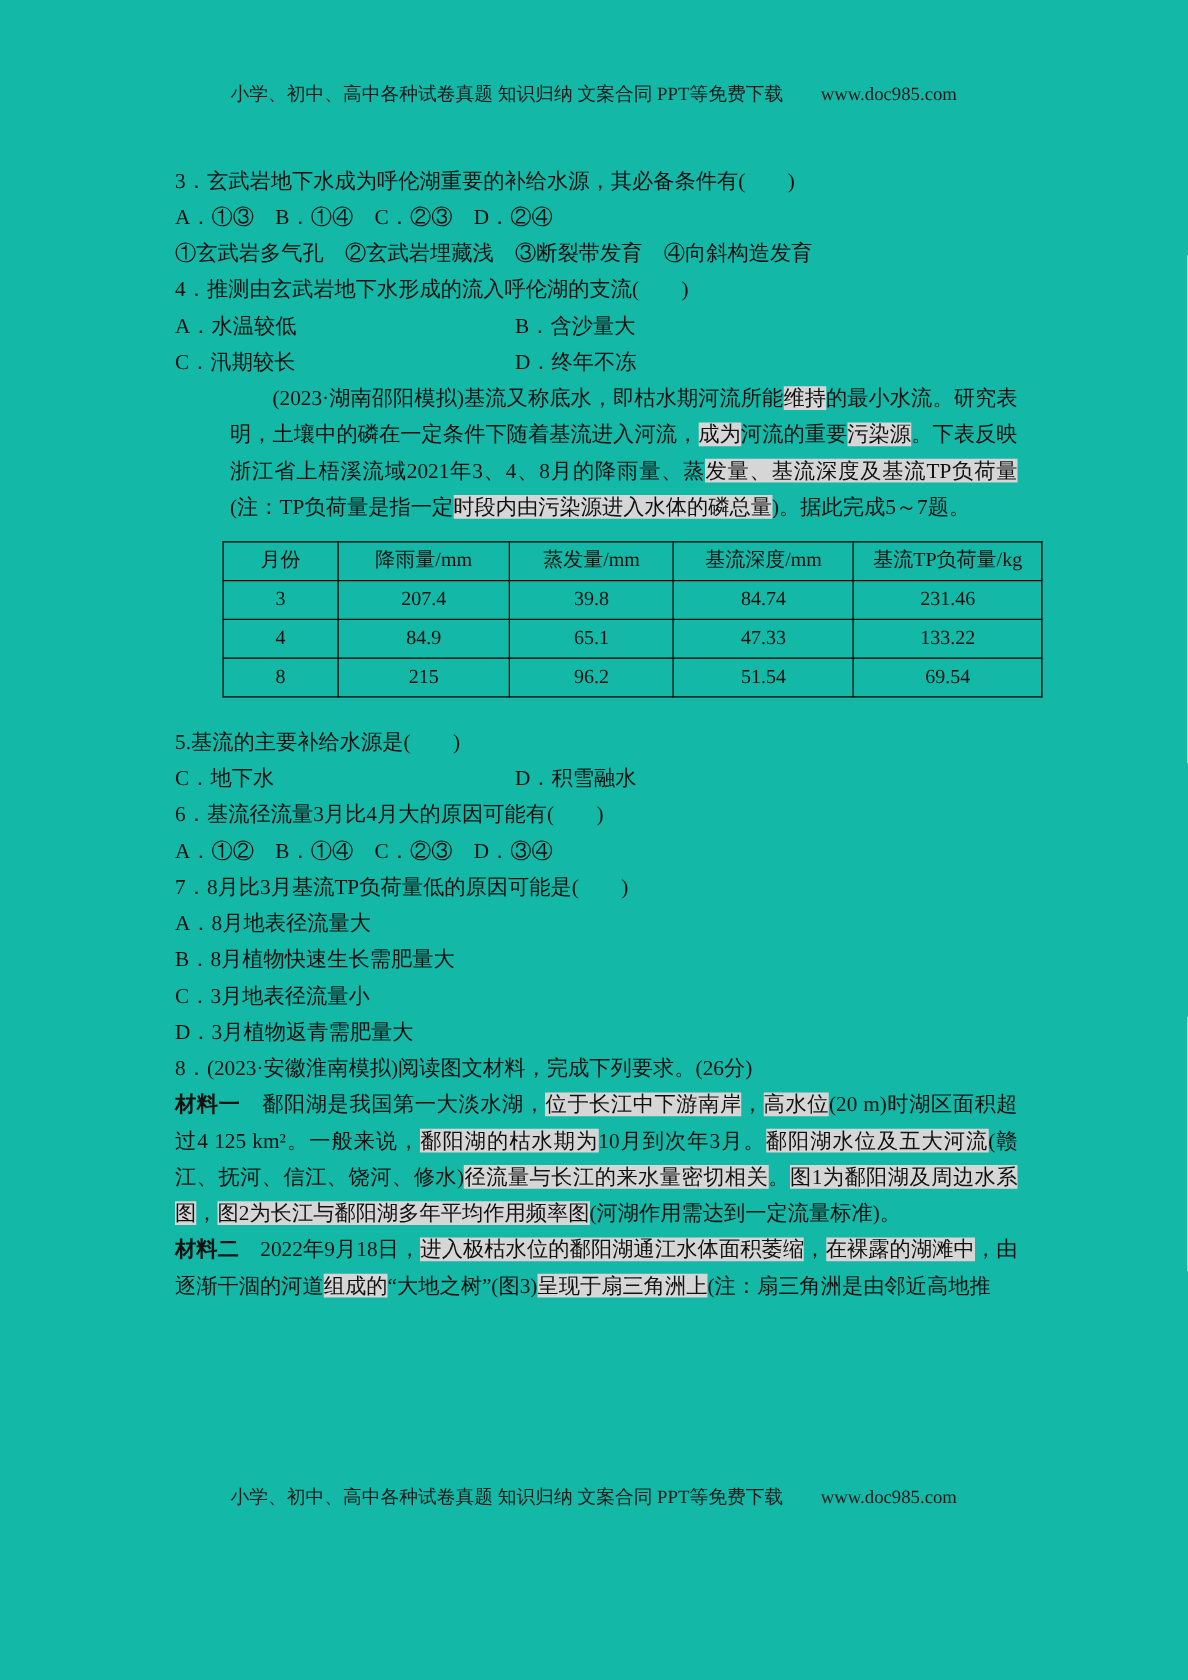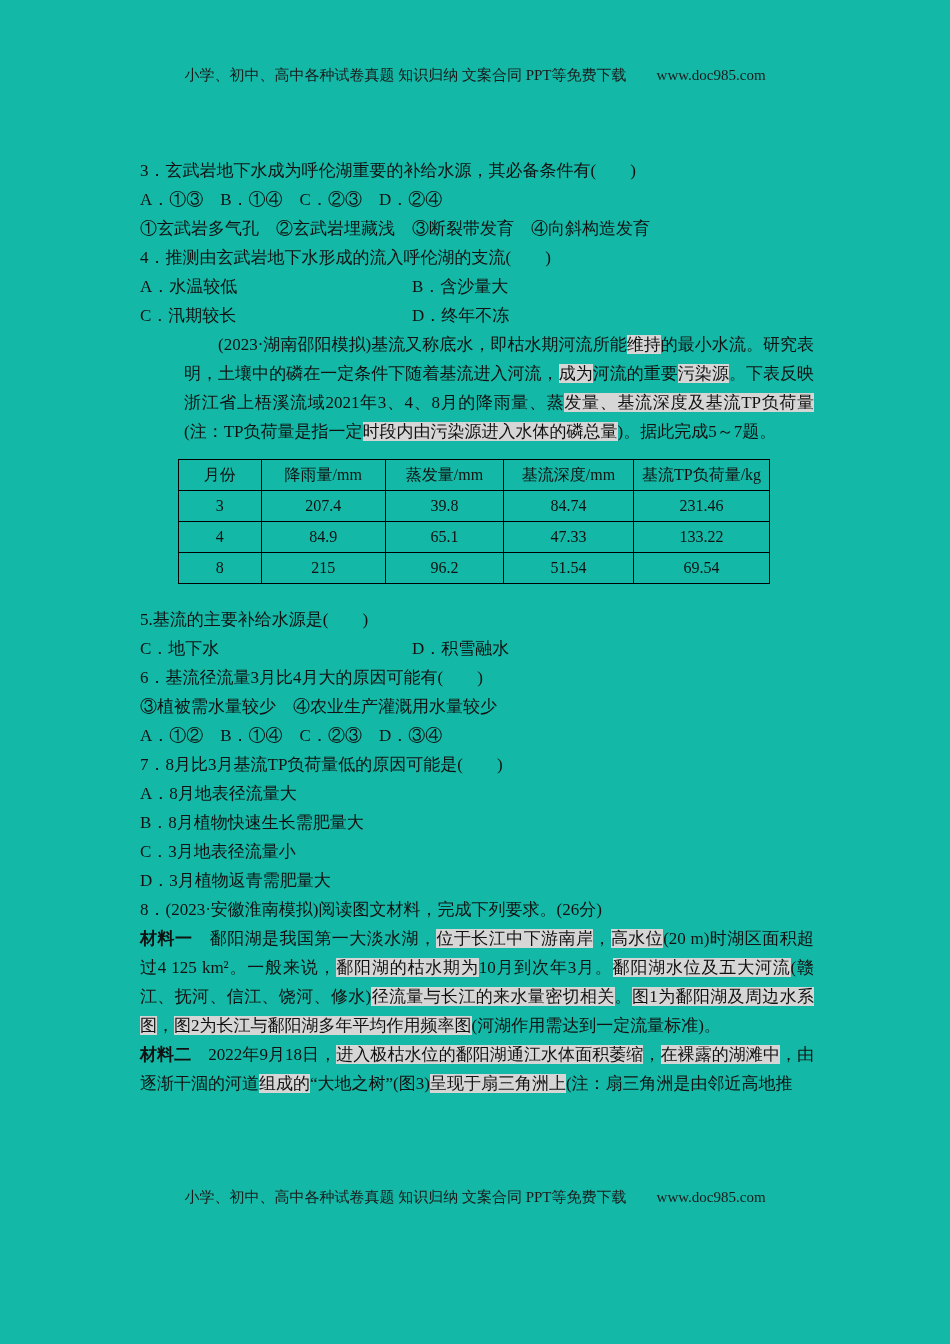--- a/index.html
+++ b/index.html
@@ -20,37 +20,37 @@
     text-align: center;
     font-size: 15px;
     color: #1a1a1a;
     white-space: nowrap;
   }
   .pagehead { top: 66px; }
   .pagefoot { top: 1188px; }
   .pagehead .url, .pagefoot .url { margin-left: 30px; }
   .content {
     position: absolute;
-    top: 156px;
+    top: 130px;
     left: 140px;
     width: 674px;
     font-size: 17px;
     line-height: 29px;
   }
   .line { min-height: 29px; }
   .cols { display: flex; align-items: flex-end; }
   .cols .col1 { width: 272px; }
   .para { margin: 0; text-align: justify; }
   .indent { text-indent: 2em; margin-left: 44px; }
   .hl { background: var(--hl); }
   .mlabel { font-weight: bold; }
   table.datatable {
     border-collapse: collapse;
     table-layout: fixed;
-    width: 592px;
+    width: 656px;
     margin: 13px 0 21px 38px;
     font-size: 16px;
   }
   table.datatable th, table.datatable td {
     border: 1px solid #000;
     font-weight: normal;
     text-align: center;
     height: 31px;
     padding: 0 2px;
     line-height: 20px;
@@ -130,21 +130,20 @@
       </tbody>
     </table>
 
     <div class="line">5.基流的主要补给水源是(　　)</div>
     <div class="line cols">
       <span class="col1">C．地下水</span>
       <span>D．积雪融水</span>
     </div>
 
     <div class="line">6．基流径流量3月比4月大的原因可能有(　　)</div>
-    <div class="line">③植被需水量较少　④农业生产灌溉用水量较少</div>
     <div class="line">A．①②　B．①④　C．②③　D．③④</div>
 
     <div class="line">7．8月比3月基流TP负荷量低的原因可能是(　　)</div>
     <div class="line">A．8月地表径流量大</div>
     <div class="line">B．8月植物快速生长需肥量大</div>
     <div class="line">C．3月地表径流量小</div>
     <div class="line">D．3月植物返青需肥量大</div>
 
     <div class="line">8．(2023·安徽淮南模拟)阅读图文材料，完成下列要求。(26分)</div>
 

